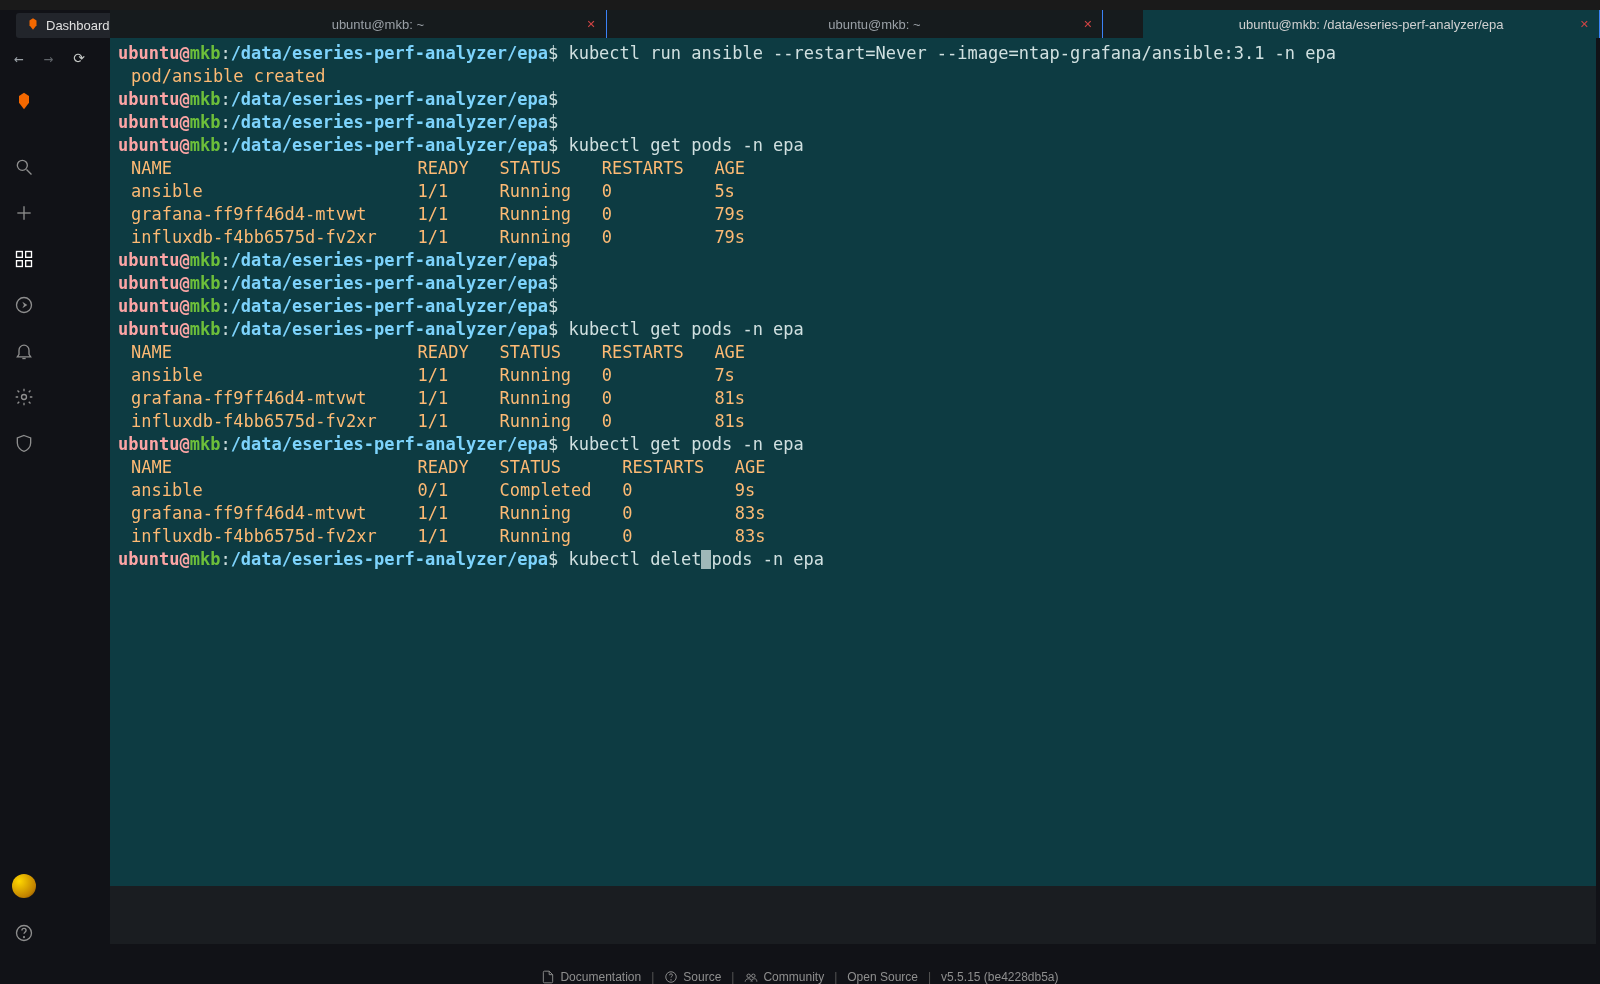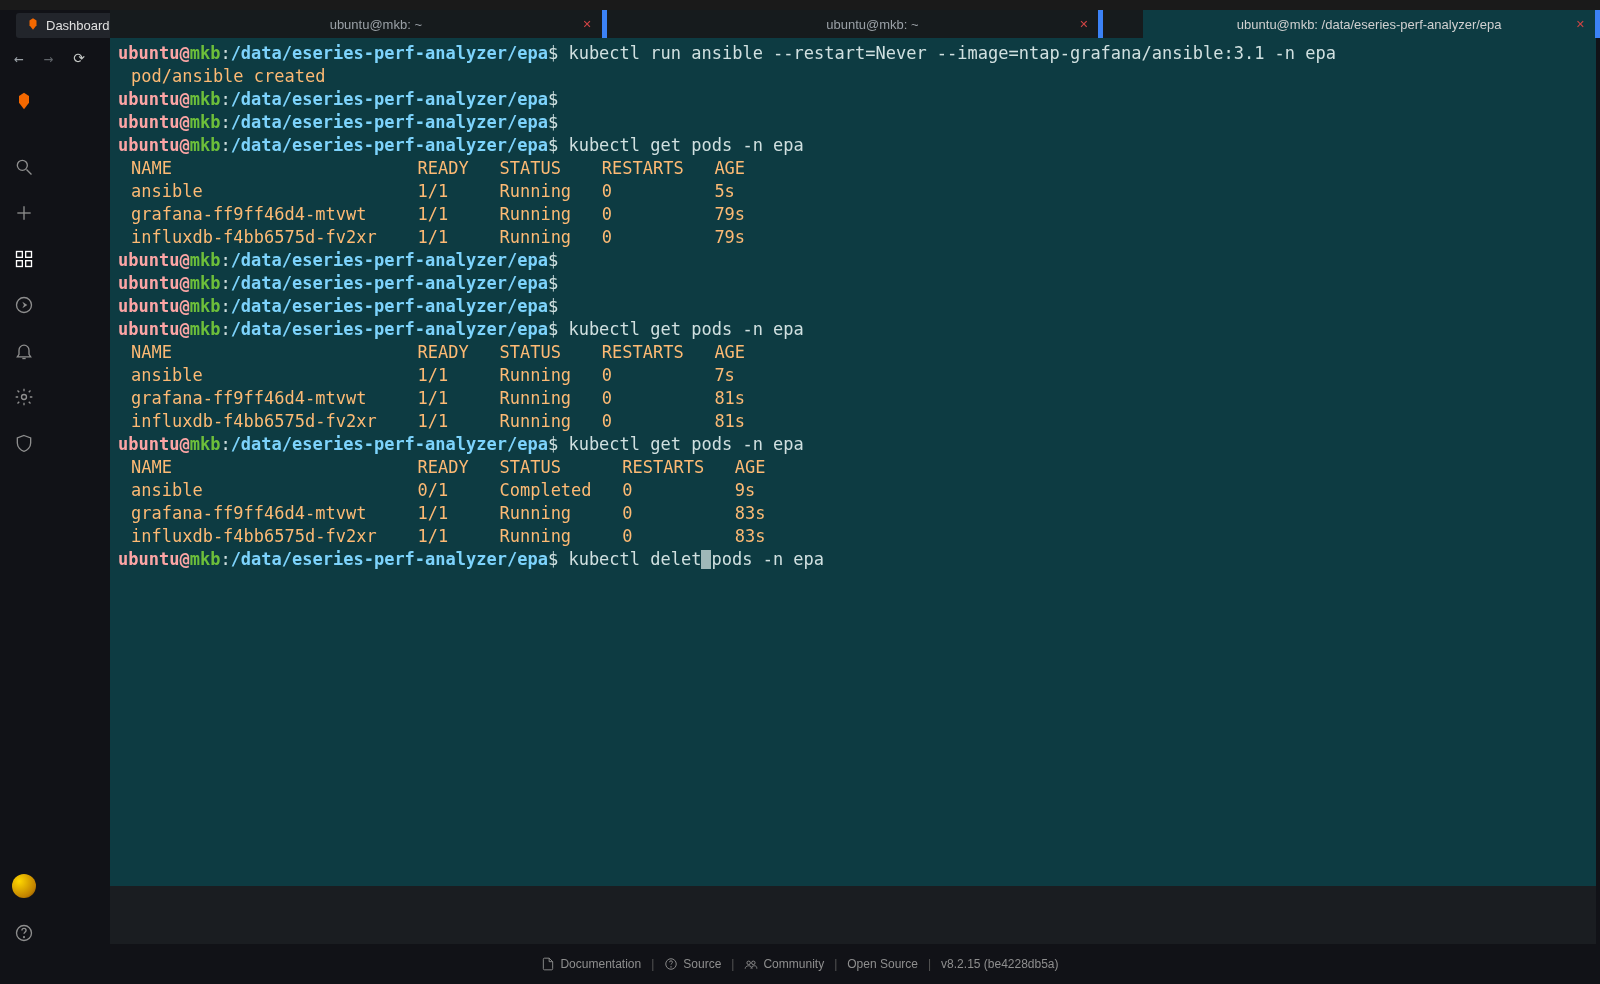--- a/index.html
+++ b/index.html
@@ -74,21 +74,21 @@
     font-family: sans-serif;
     font-size: 13px;
   }
   .term-tab {
     flex: 1;
     display: flex;
     align-items: center;
     justify-content: center;
     position: relative;
     color: #9aa0a6;
-    border-right: 5px solid #3b82f6;
+    border-right: 1px solid #3b82f6;
     cursor: pointer;
     margin-left: 40px;
   }
   .term-tab.active {
     background: #0d3b42;
     color: #d0d0d0;
   }
   .term-tab .close {
     position: absolute;
     right: 10px;
@@ -182,21 +182,21 @@
 
   
   .footer {
     position: absolute;
     bottom: 0;
     left: 0;
     right: 0;
     height: 40px;
     background: #111217;
     display: flex;
-    align-items: center;
+    align-items: flex-end;
     justify-content: center;
     gap: 10px;
     font-family: sans-serif;
     font-size: 12px;
     color: #8e8e8e;
   }
   .footer .item { display: inline-flex; align-items: center; gap: 5px; cursor: pointer; }
   .footer .sep { color: #555; }
   .footer svg { width: 14px; height: 14px; stroke: currentColor; fill: none; stroke-width: 1.6; }
 </style>
@@ -327,15 +327,15 @@
         <path d="M12 20c0-3 3-5 6-5s4 2 4 5"></path>
       </svg>
     <span>Community</span>
   </span>
   <span class="sep">|</span>
   <span class="item">
     <span>Open Source</span>
   </span>
   <span class="sep">|</span>
   <span class="item">
-    <span>v8.2.15 (be4228db5a)</span>
+    <span>v5.5.15 (be4228db5a)</span>
   </span>
 </div>
 
 </body></html>

